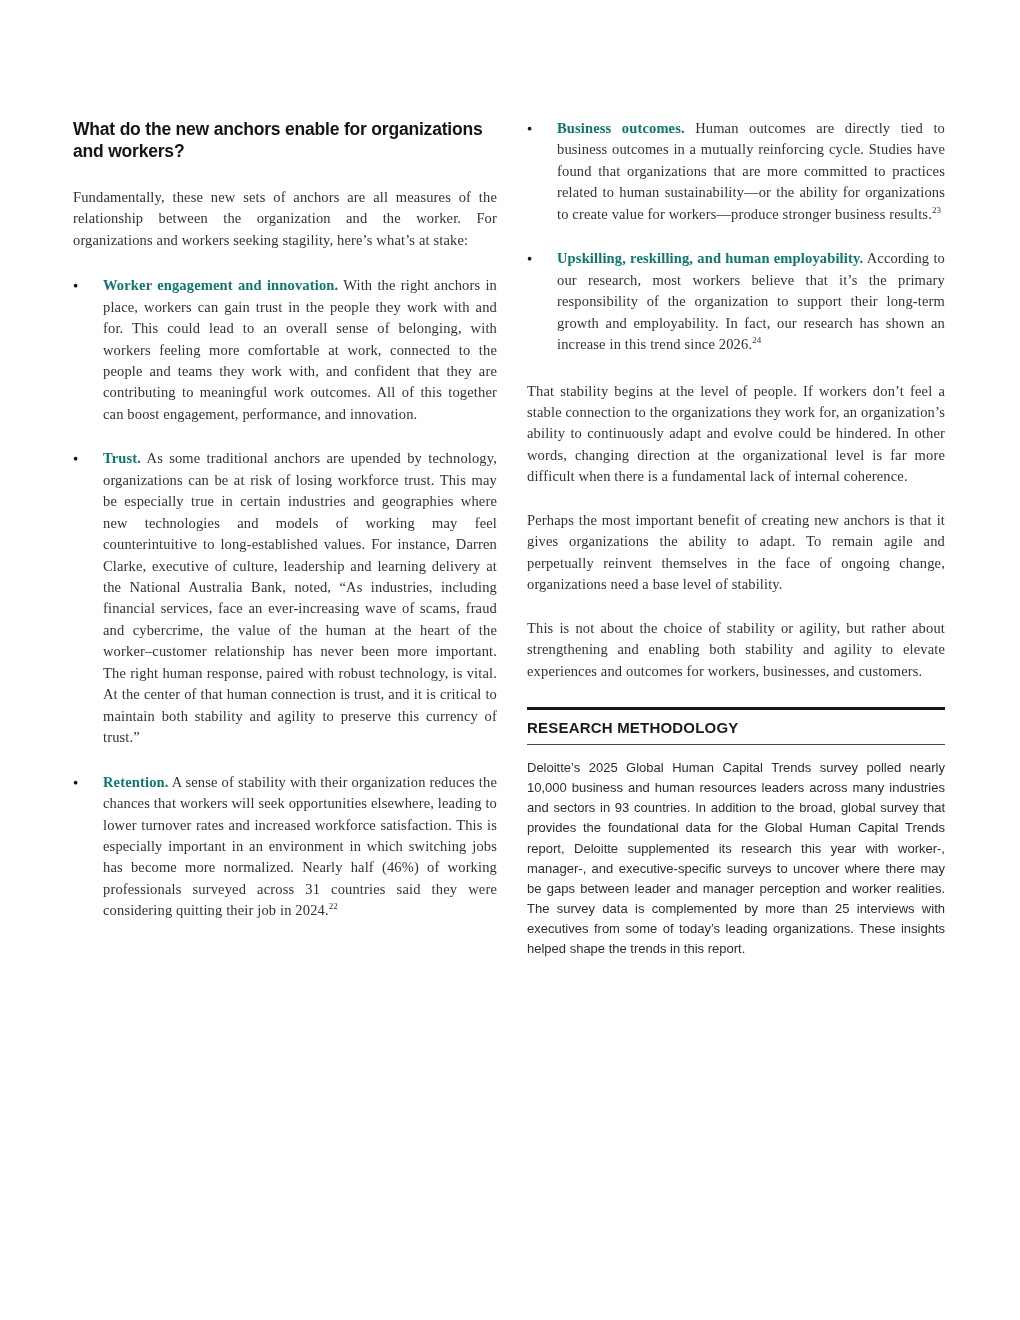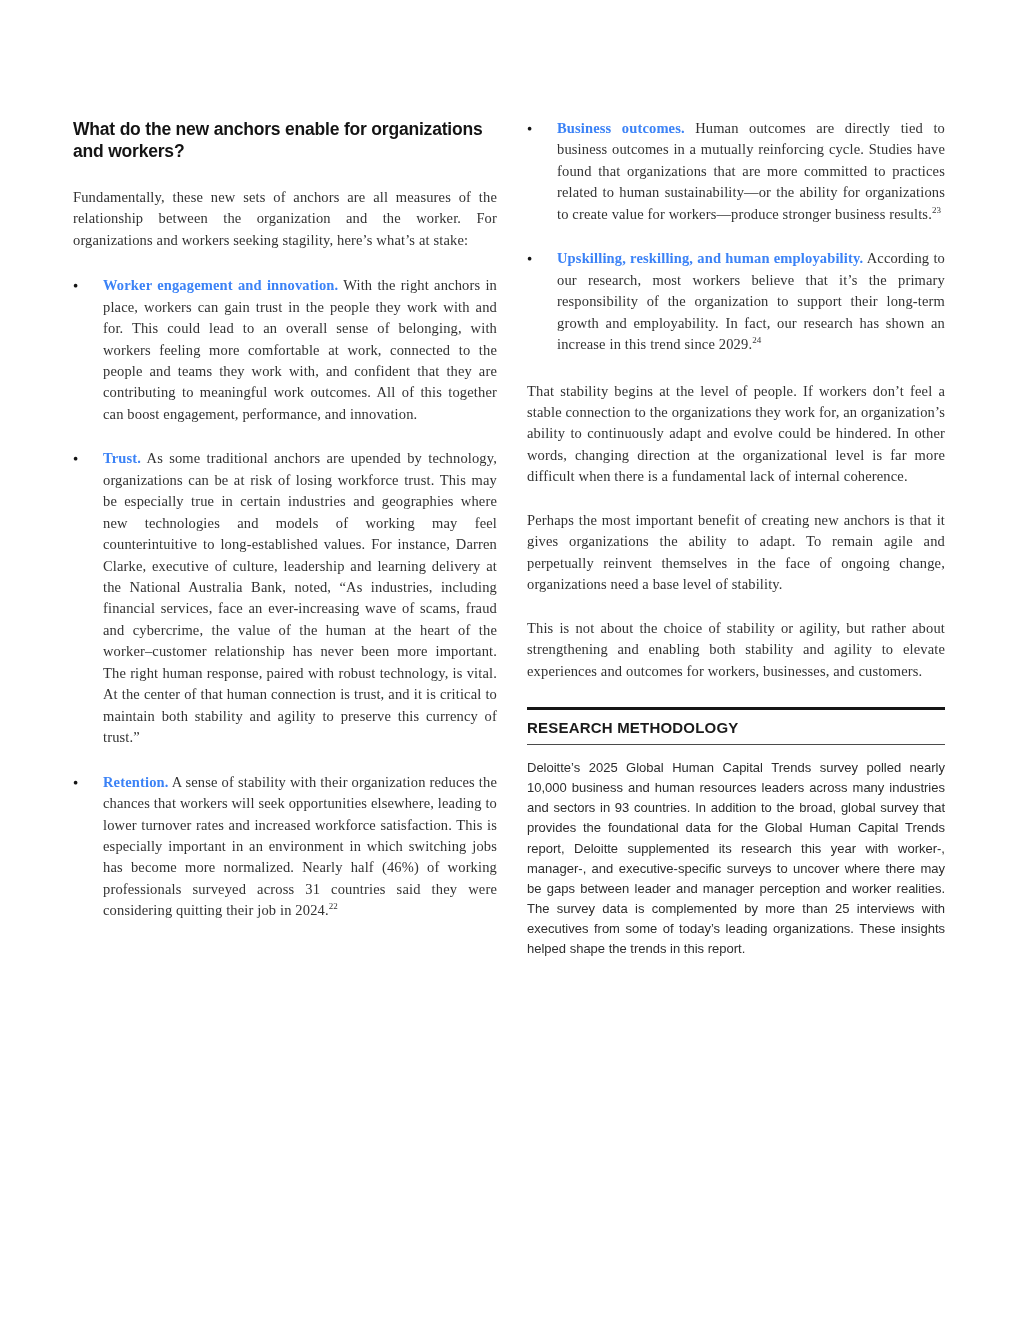--- a/index.html
+++ b/index.html
@@ -42,21 +42,21 @@
   .bullet:last-child { margin-bottom: 0; }
   .bullet .marker {
     flex: 0 0 30px;
     width: 30px;
     font-size: 8.5px;
     padding-top: 5px;
     color: #141414;
     text-align: left;
   }
   .bullet .btxt { flex: 1; }
-  .bullet .lead { font-weight: 700; color: #3b82f6; }
+  .bullet .lead { font-weight: 700; color: #0f766e; }
   sup.fn {
     font-size: 9px;
     line-height: 0;
     vertical-align: super;
     letter-spacing: 0;
     font-family: Liberation Serif, serif;
   }
 
   .para { margin: 0 0 22px 0; }
   .para:last-of-type { margin-bottom: 14px; }
@@ -139,21 +139,21 @@
     </div>
 
     <div class="col-right">
       <div class="bullet">
         <span class="marker">●</span>
         <div class="btxt serif"><span class="lead">Business outcomes.</span><span> Human outcomes are directly tied to business outcomes in a mutually reinforcing cycle. Studies have found that organizations that are more committed to practices related to human sustainability—or the ability for organizations to create value for workers—produce stronger business results.</span><sup class="fn">23</sup></div>
       </div>
 
       <div class="bullet">
         <span class="marker">●</span>
-        <div class="btxt serif"><span class="lead">Upskilling, reskilling, and human employability.</span><span> According to our research, most workers believe that it’s the primary responsibility of the organization to support their long-term growth and employability. In fact, our research has shown an increase in this trend since 2029.</span><sup class="fn">24</sup></div>
+        <div class="btxt serif"><span class="lead">Upskilling, reskilling, and human employability.</span><span> According to our research, most workers believe that it’s the primary responsibility of the organization to support their long-term growth and employability. In fact, our research has shown an increase in this trend since 2026.</span><sup class="fn">24</sup></div>
       </div>
 
       <div class="rc-paras">
         <p class="serif para">That stability begins at the level of people. If workers don’t feel a stable connection to the organizations they work for, an organization’s ability to continuously adapt and evolve could be hindered. In other words, changing direction at the organizational level is far more difficult when there is a fundamental lack of internal coherence.</p>
         <p class="serif para">Perhaps the most important benefit of creating new anchors is that it gives organizations the ability to adapt. To remain agile and perpetually reinvent themselves in the face of ongoing change, organizations need a base level of stability.</p>
         <p class="serif para">This is not about the choice of stability or agility, but rather about strengthening and enabling both stability and agility to elevate experiences and outcomes for workers, businesses, and customers.</p>
       </div>
 
       <div class="methodology">
         <h3 class="m-title">RESEARCH METHODOLOGY</h3>

